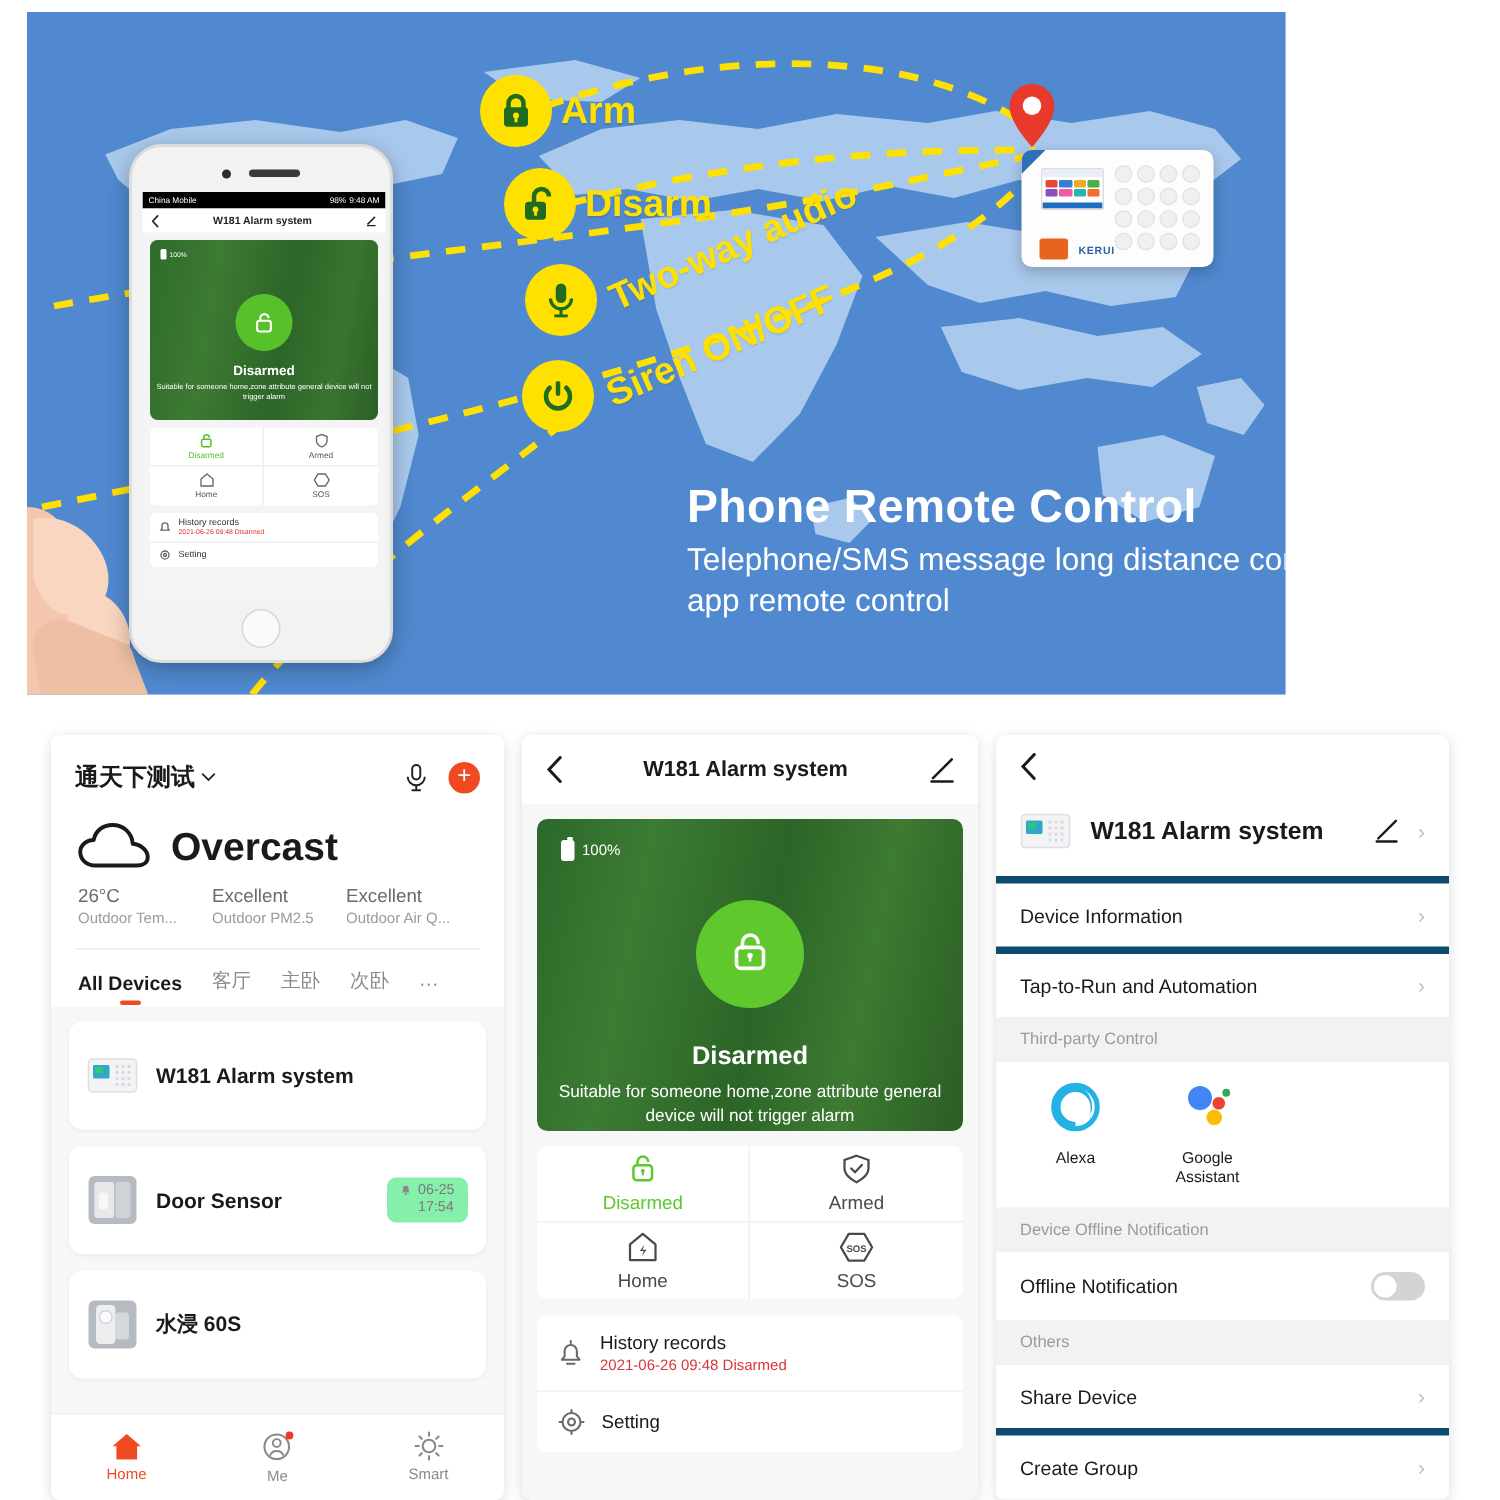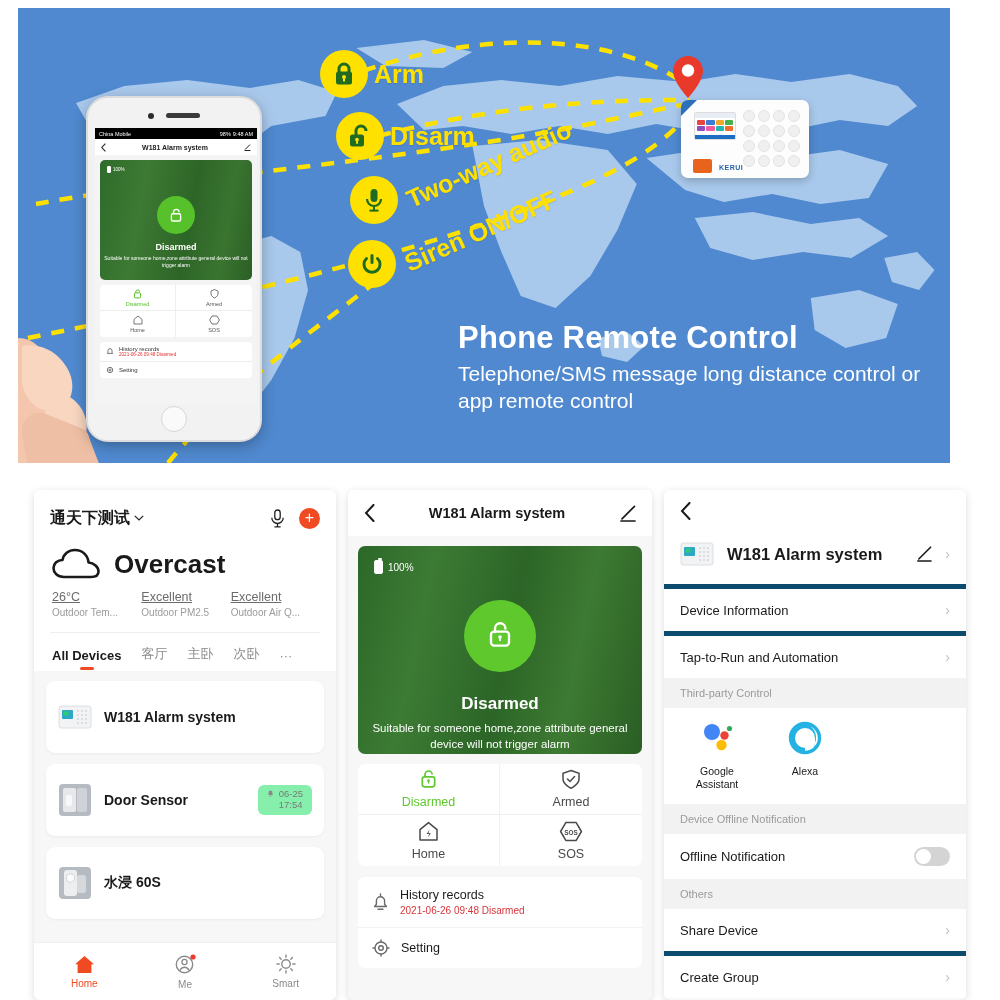--- a/index.html
+++ b/index.html
@@ -7,21 +7,21 @@
     width: 1000px; height: 1000px;
     background: #ffffff;
     font-family: "Liberation Sans", "DejaVu Sans", sans-serif;
     overflow: hidden;
   }
   .page { position: relative; width: 1000px; height: 1000px; background: #fff; }
 
   
   .banner {
     position: absolute; left: 18px; top: 8px;
-    width: 932px; height: 455px;
+    width: 839px; height: 455px;
     background: #5089cf;
     overflow: hidden;
   }
   .map-svg { position: absolute; left: 0; top: 0; width: 100%; height: 100%; }
 
   
   .dash-layer { position: absolute; left: 0; top: 0; width: 964px; height: 455px; pointer-events: none; }
 
   
   .feat { position: absolute; display: flex; align-items: center; }
@@ -121,21 +121,21 @@
   
   .c1-top { background:#fff; padding:14px 16px 0 16px; }
   .c1-hdr { display:flex; align-items:center; height:28px; }
   .c1-home { font-size:16px; font-weight:bold; color:#1a1a1a; display:flex; align-items:center; gap:4px;}
   .c1-sp { flex:1; }
   .c1-add { width:21px;height:21px;border-radius:50%;background:#f04a22;color:#fff;display:flex;align-items:center;justify-content:center;font-size:16px;line-height:1;font-weight:300;}
   .c1-weather { display:flex; align-items:center; gap:14px; padding:16px 2px 4px 2px;}
   .c1-wtext { font-size:26px; font-weight:bold; color:#1a1a1a;}
   .c1-stats { display:flex; padding:6px 0 14px 2px;}
   .c1-stat { width:93px; }
-  .c1-stat .v { font-size:12.5px; color:#6b6b6b;text-decoration:underline; }
+  .c1-stat .v { font-size:12.5px; color:#6b6b6b; }
   .c1-stat .k { font-size:10px; color:#9b9b9b; margin-top:3px; white-space:nowrap; overflow:hidden;}
   .c1-tabs { display:flex; align-items:flex-end; gap:20px; border-top:1px solid #eee; padding:12px 2px 0 2px;}
   .c1-tab { font-size:13px; color:#8a8a8a; padding-bottom:8px; position:relative;}
   .c1-tab.on { color:#1a1a1a; font-weight:bold; }
   .c1-tab.on::after { content:""; position:absolute; left:50%; transform:translateX(-50%); bottom:1px; width:14px;height:3px;border-radius:2px;background:#f04a22;}
   .c1-list { padding:10px 12px 0 12px; }
   .dev-row { background:#fff; border-radius:9px; height:72px; display:flex; align-items:center; padding:0 12px; margin-bottom:11px; box-shadow:0 1px 3px rgba(0,0,0,.05);}
   .dev-name { font-size:14px; color:#1a1a1a; font-weight:bold; margin-left:12px; flex:1;}
   .dev-pill { background:#86efac; border-radius:6px; padding:4px 9px; display:flex; align-items:flex-start; gap:5px;}
   .dev-pill .tm { font-size:9.5px; color:#7a7a7a; line-height:1.15; text-align:left;}
@@ -663,34 +663,34 @@
         <span>Tap-to-Run and Automation</span>
         <span class="sp"></span>
         <span class="chev">›</span>
       </div>
 
       <div class="c3-sec">Third-party Control</div>
 
       <div class="c3-3rd">
         <div class="it">
           <svg width="34" height="34" viewBox="0 0 34 34">
+            <path d="M17 2.5 a14.5 14.5 0 1 0 0 29 v-4.5 a10 10 0 1 1 10-10 v5 a14.5 14.5 0 0 0-10-19.5 Z" fill="#23b2e3"></path>
+            <circle cx="17" cy="17" r="14.5" fill="none" stroke="#23b2e3" stroke-width="3.4"></circle>
+            <path d="M17 31.5 C 24 31.5 27 27 27 22 v6 a14.4 14.4 0 0 1-10 3.5 Z" fill="#23b2e3"></path>
+          </svg>
+          <div class="lb">Alexa</div>
+        </div>
+        <div class="it">
+          <svg width="34" height="34" viewBox="0 0 34 34">
             <circle cx="12" cy="11" r="8" fill="#4285f4"></circle>
             <circle cx="24.5" cy="14.5" r="4.2" fill="#ea4335"></circle>
             <circle cx="21.5" cy="24" r="5.2" fill="#fbbc05"></circle>
             <circle cx="29.5" cy="7.5" r="2.6" fill="#34a853"></circle>
           </svg>
           <div class="lb">Google Assistant</div>
-        </div>
-        <div class="it">
-          <svg width="34" height="34" viewBox="0 0 34 34">
-            <path d="M17 2.5 a14.5 14.5 0 1 0 0 29 v-4.5 a10 10 0 1 1 10-10 v5 a14.5 14.5 0 0 0-10-19.5 Z" fill="#23b2e3"></path>
-            <circle cx="17" cy="17" r="14.5" fill="none" stroke="#23b2e3" stroke-width="3.4"></circle>
-            <path d="M17 31.5 C 24 31.5 27 27 27 22 v6 a14.4 14.4 0 0 1-10 3.5 Z" fill="#23b2e3"></path>
-          </svg>
-          <div class="lb">Alexa</div>
         </div>
       </div>
 
       <div class="c3-sec">Device Offline Notification</div>
       <div class="c3-row" style="border-top:none">
         <span>Offline Notification</span>
         <span class="sp"></span>
         <span class="toggle"></span>
       </div>
 

